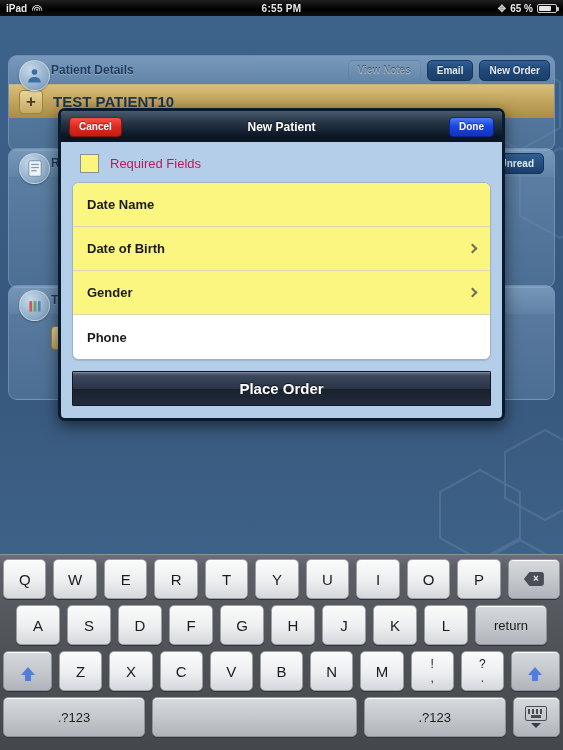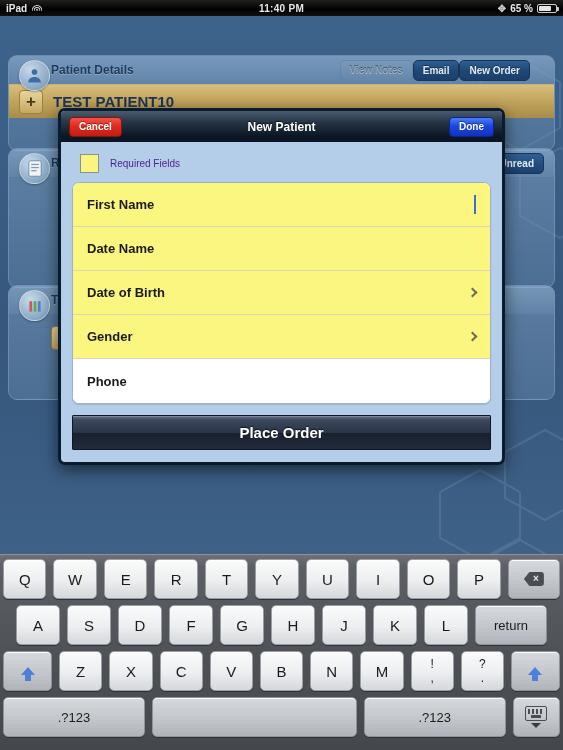--- a/index.html
+++ b/index.html
@@ -90,21 +90,21 @@
     color: #1e3b5c; font-size: 12px; font-weight: bold;
     text-shadow: 0 1px 0 rgba(255,255,255,.25);
   }
   .panel-icon {
     position: absolute; left: 10px; top: 4px; width: 31px; height: 31px; border-radius: 50%;
     background: radial-gradient(circle at 35% 30%, #c7d9e9, #8aa8c4 70%, #5d7e9d 100%);
     border: 1px solid rgba(255,255,255,.4);
     display: flex; align-items: center; justify-content: center;
     box-shadow: 0 1px 2px rgba(0,0,0,.3);
   }
-  .hdr-btns { margin-left: auto; display: flex; padding-right: 24px; align-items: center; }
+  .hdr-btns { margin-left: auto; display: flex; gap: 6px; padding-right: 4px; align-items: center; }
   .hdr-btn {
     height: 21px; padding: 0 9px; border-radius: 5px; font-size: 10px; font-weight: bold;
     display: flex; align-items: center; justify-content: center;
     background: linear-gradient(180deg,#2f5f94 0%,#1f4877 50%,#1b3f6b 100%);
     border: 1px solid #16355a; color: #e2ecf6;
     text-shadow: 0 -1px 0 rgba(0,0,0,.45);
   }
   .hdr-btn.disabled { background: linear-gradient(180deg, rgba(130,160,190,.45), rgba(100,135,170,.45)); color: rgba(225,238,250,.45); border-color: rgba(90,125,160,.5); }
   .gold-row {
     height: 34px; background: linear-gradient(180deg,#d8bf7a 0%, #bfa159 55%, #a98d48 100%);
@@ -155,21 +155,21 @@
   .btn-done {
     margin-left: auto; height: 20px; padding: 0 9px; border-radius: 4px;
     background: linear-gradient(180deg,#4c7ef6 0%, #1a46e0 45%, #1133bc 100%);
     border: 1px solid #0c2591; color: #fff; font-size: 10px; font-weight: bold;
     display: flex; align-items: center; z-index: 2;
     text-shadow: 0 -1px 0 rgba(0,0,0,.4);
   }
   .modal-body { padding: 10px 11px 12px 11px; }
   .req-legend { display: flex; align-items: center; gap: 11px; padding: 2px 0 9px 8px; }
   .swatch { width: 19px; height: 19px; background: #faf57e; border: 1px solid #8e9090; }
-  .req-label { color: #4c1d95; font-size: 10px; }
+  .req-label { color: #be185d; font-size: 13px; }
 
   .form {
     border: 1px solid #9fb1c4; border-radius: 7px; overflow: hidden; background: #fff;
     box-shadow: 0 1px 1px rgba(0,0,0,.12);
   }
   .frow {
     height: 44px; display: flex; align-items: center; padding: 0 14px;
     border-bottom: 1px solid #d8d8b8; background: #fbf67f;
   }
   .frow.plain { background: #fff; border-bottom: none; }
@@ -257,21 +257,21 @@
 
   <div class="statusbar">
     <div class="sb-left">
       <span>iPad</span>
       <span class="wifi">
           <i></i>
           <i></i>
           <i></i>
         </span>
     </div>
-    <div class="sb-center">11:40 PM</div>
+    <div class="sb-center">6:55 PM</div>
     <div class="sb-right">
       <span class="bt">✥</span>
       <span>65 %</span>
       <span class="batt">
           <i></i>
         </span>
     </div>
   </div>
 
 
@@ -335,26 +335,20 @@
       <div class="modal-title">New Patient</div>
       <div class="btn-done">Done</div>
     </div>
     <div class="modal-body">
       <div class="req-legend">
         <span class="swatch"></span>
         <span class="req-label">Required Fields</span>
       </div>
 
       <div class="form">
-        <div class="frow">
-          <span class="lab">First Name</span>
-          <span class="right">
-            <span class="caret"></span>
-          </span>
-        </div>
         <div class="frow">
           <span class="lab">Date Name</span>
         </div>
         <div class="frow">
           <span class="lab">Date of Birth</span>
           <span class="right">
             <span class="chev"></span>
           </span>
         </div>
         <div class="frow">

